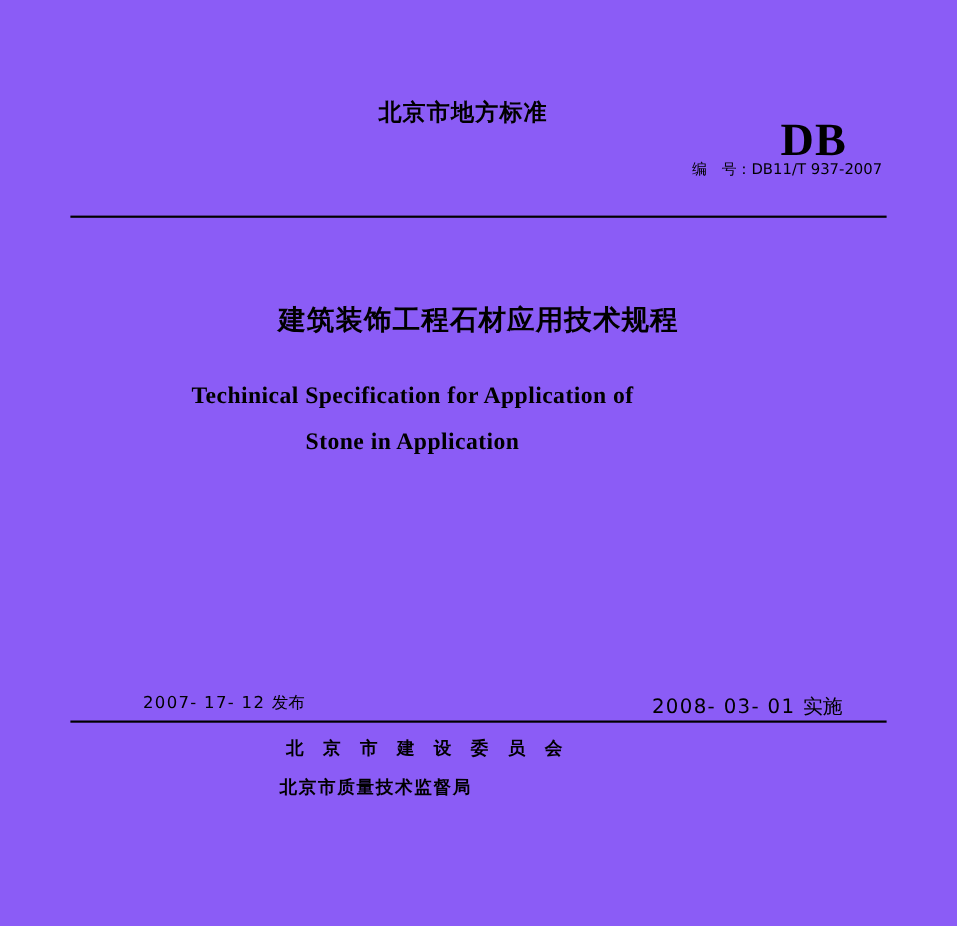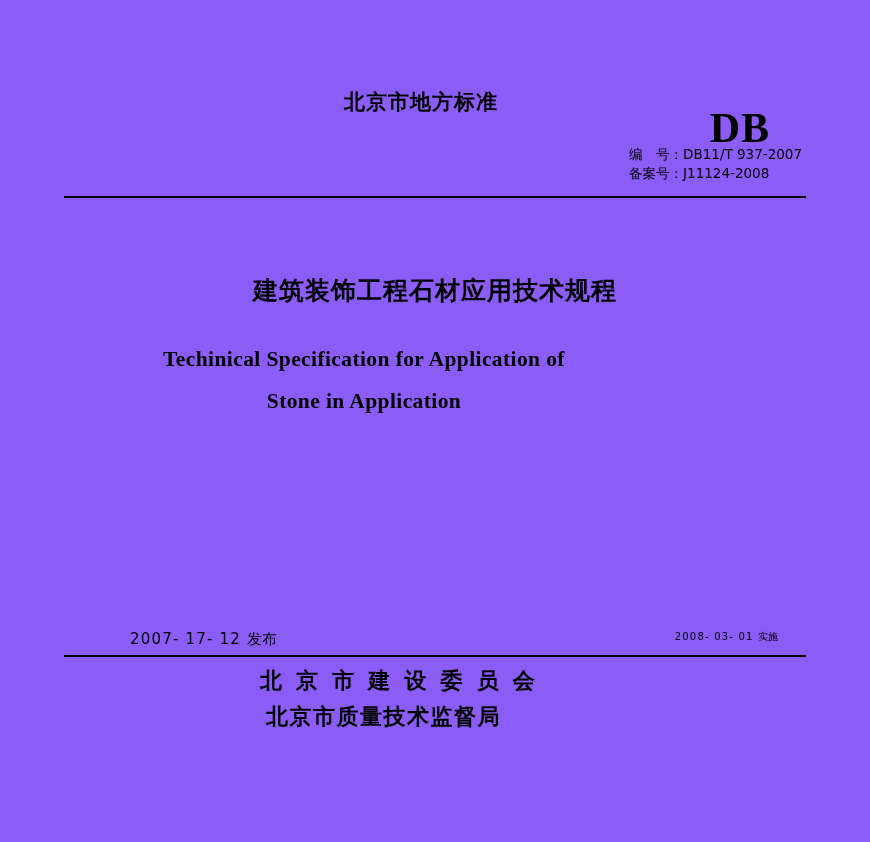--- a/index.html
+++ b/index.html
@@ -83,21 +83,21 @@
     top: 274px;
     width: 870px;
     text-align: center;
     font-family: "DejaVu Sans", sans-serif;
     font-weight: bold;
     font-size: 25px;
     letter-spacing: 1px;
   }
   .title-en {
     position: absolute;
-    left: 5px;
+    left: 16px;
     top: 338px;
     width: 718px;
     text-align: center;
     font-family: "Liberation Serif", serif;
     font-weight: bold;
     font-size: 21.5px;
     line-height: 42px;
     letter-spacing: 0.4px;
   }
   .title-en .line2 {
@@ -113,71 +113,68 @@
     font-size: 15px;
     letter-spacing: 1.2px;
     white-space: nowrap;
   }
   .date-issue b, .date-effective b {
     font-weight: normal;
     letter-spacing: 0px;
   }
   .date-effective {
     position: absolute;
-    right: 92px;
+    right: 104px;
     top: 630px;
     font-family: "DejaVu Sans", sans-serif;
-    font-size: 10px;
+    font-size: 18px;
     letter-spacing: 1.2px;
     white-space: nowrap;
   }
   .rule-bottom {
     position: absolute;
     left: 64px;
     top: 655px;
     width: 742px;
     height: 2px;
     background: #000000;
   }
 
   
   .publishers {
     position: absolute;
     left: 250px;
     top: 663px;
     width: 380px;
   }
   .pub-line {
-    font-family: Liberation Sans, sans-serif;
-    font-weight: bold;
-    font-size: 22px;
+    font-family: Liberation Mono, monospace;
+    font-weight: bold;
+    font-size: 16px;
     letter-spacing: 4px;
     line-height: 36px;
     white-space: nowrap;
   }
   .pub-line.l1 { margin-left: 10px; }
-  .pub-line.l2 { margin-left: 16px; letter-spacing: 1.5px; }
+  .pub-line.l2 { margin-left: 4px; letter-spacing: 1.5px; }
 </style>
 </head>
 <body>
 
 <div class="page">
 
   <div class="header-row">
     <div class="standard-type">北京市地方标准</div>
     <div class="db-mark">DB</div>
   </div>
 
   <div class="code-block">
     <div>
       <span class="lbl">编　号：</span><span>DB11/T 937-2007</span>
     </div>
-    <div>
-      <span class="lbl">备案号：</span><span>J11124-2008</span>
-    </div>
   </div>
 
   <div class="rule-top"></div>
 
   <div class="title-cn">建筑装饰工程石材应用技术规程</div>
 
   <div class="title-en">
     <span class="line1">Techinical Specification for Application of</span>
     <span class="line2">Stone in Application</span>
   </div>

